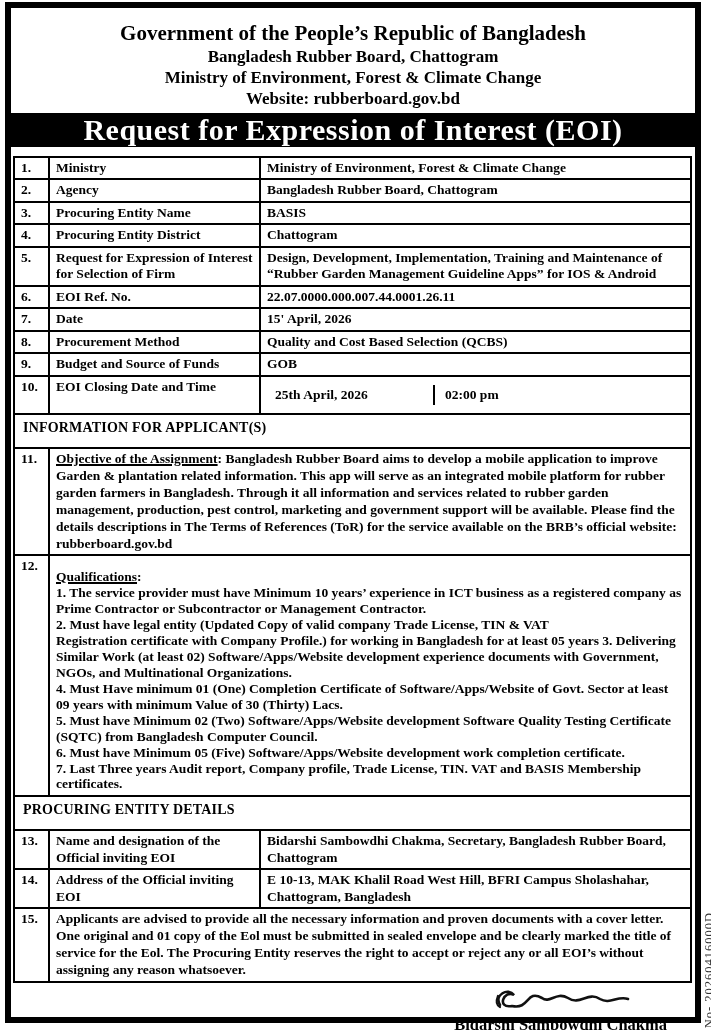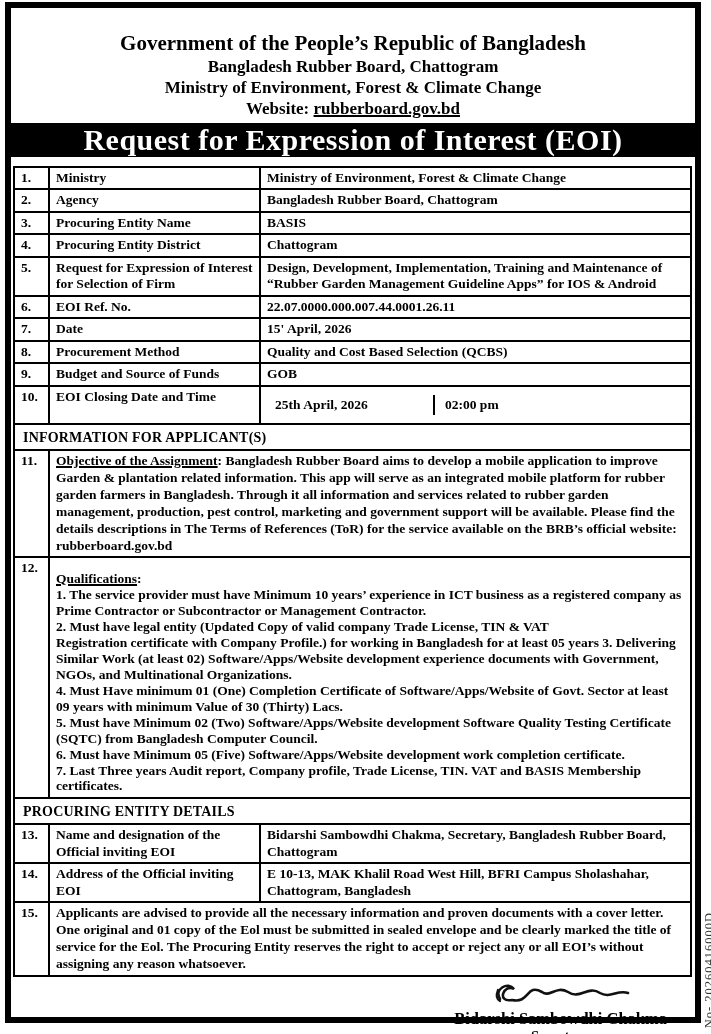--- a/index.html
+++ b/index.html
@@ -12,24 +12,24 @@
     overflow:hidden;
   }
   .frame{
     position:absolute;left:5px;top:2px;width:696px;height:1021px;
     border:6px solid #000;
     box-sizing:border-box;
     display:flex;flex-direction:column;
     background:#fff;
   }
   
-  .header{ text-align:center; padding-top:22px; }
+  .header{ text-align:center; padding-top:12px; }
   .h-line1{ font-size:21px; font-weight:bold; line-height:26px; }
   .h-line2{ font-size:17px; font-weight:bold; line-height:21px; }
-  .h-link{ text-decoration:underline; text-decoration-thickness:2px; }
+  .h-link{ text-decoration-thickness:2px; }
   
   .titlebar{
     margin-top:4px; background:#000; color:#ffffff;
     height:46px; display:flex; align-items:center; justify-content:center;
     font-size:30px; font-weight:bold; letter-spacing:.5px;
   }
   
   table.eoi{
     border-collapse:collapse;
     width:calc(100% - 5px);
@@ -38,21 +38,21 @@
   }
   table.eoi, table.eoi td{ border:2px solid #000; }
   td{
     font-size:13.5px; font-weight:bold; line-height:1.22;
     padding:2px 6px; vertical-align:top;
     word-wrap:break-word;
   }
   col.c-no{ width:35px; }
   col.c-label{ width:211px; }
   td.no{ padding-left:6px; padding-right:2px; }
-  td.section{ font-size:14px; padding:4px 6px 3px 8px; letter-spacing:.2px; }
+  td.section{ font-size:14px; padding:4px 6px 11px 8px; letter-spacing:.2px; }
   td.para{ line-height:1.25; }
   .u{ text-decoration:underline; text-decoration-thickness:1.5px; }
   .q-items div{ margin:0; }
   td.q-cell{ line-height:1.18; padding-top:13px; padding-bottom:3px;}
   
   td.closing-cell{ padding:8px; }
   .closing-split{ display:flex; align-items:stretch; min-height:100%; }
   .closing-split .c-date{ width:152px; padding:2px 6px; }
   .closing-split .c-time{ flex:1; border-left:2px solid #000; padding:2px 6px 2px 10px; }
   

